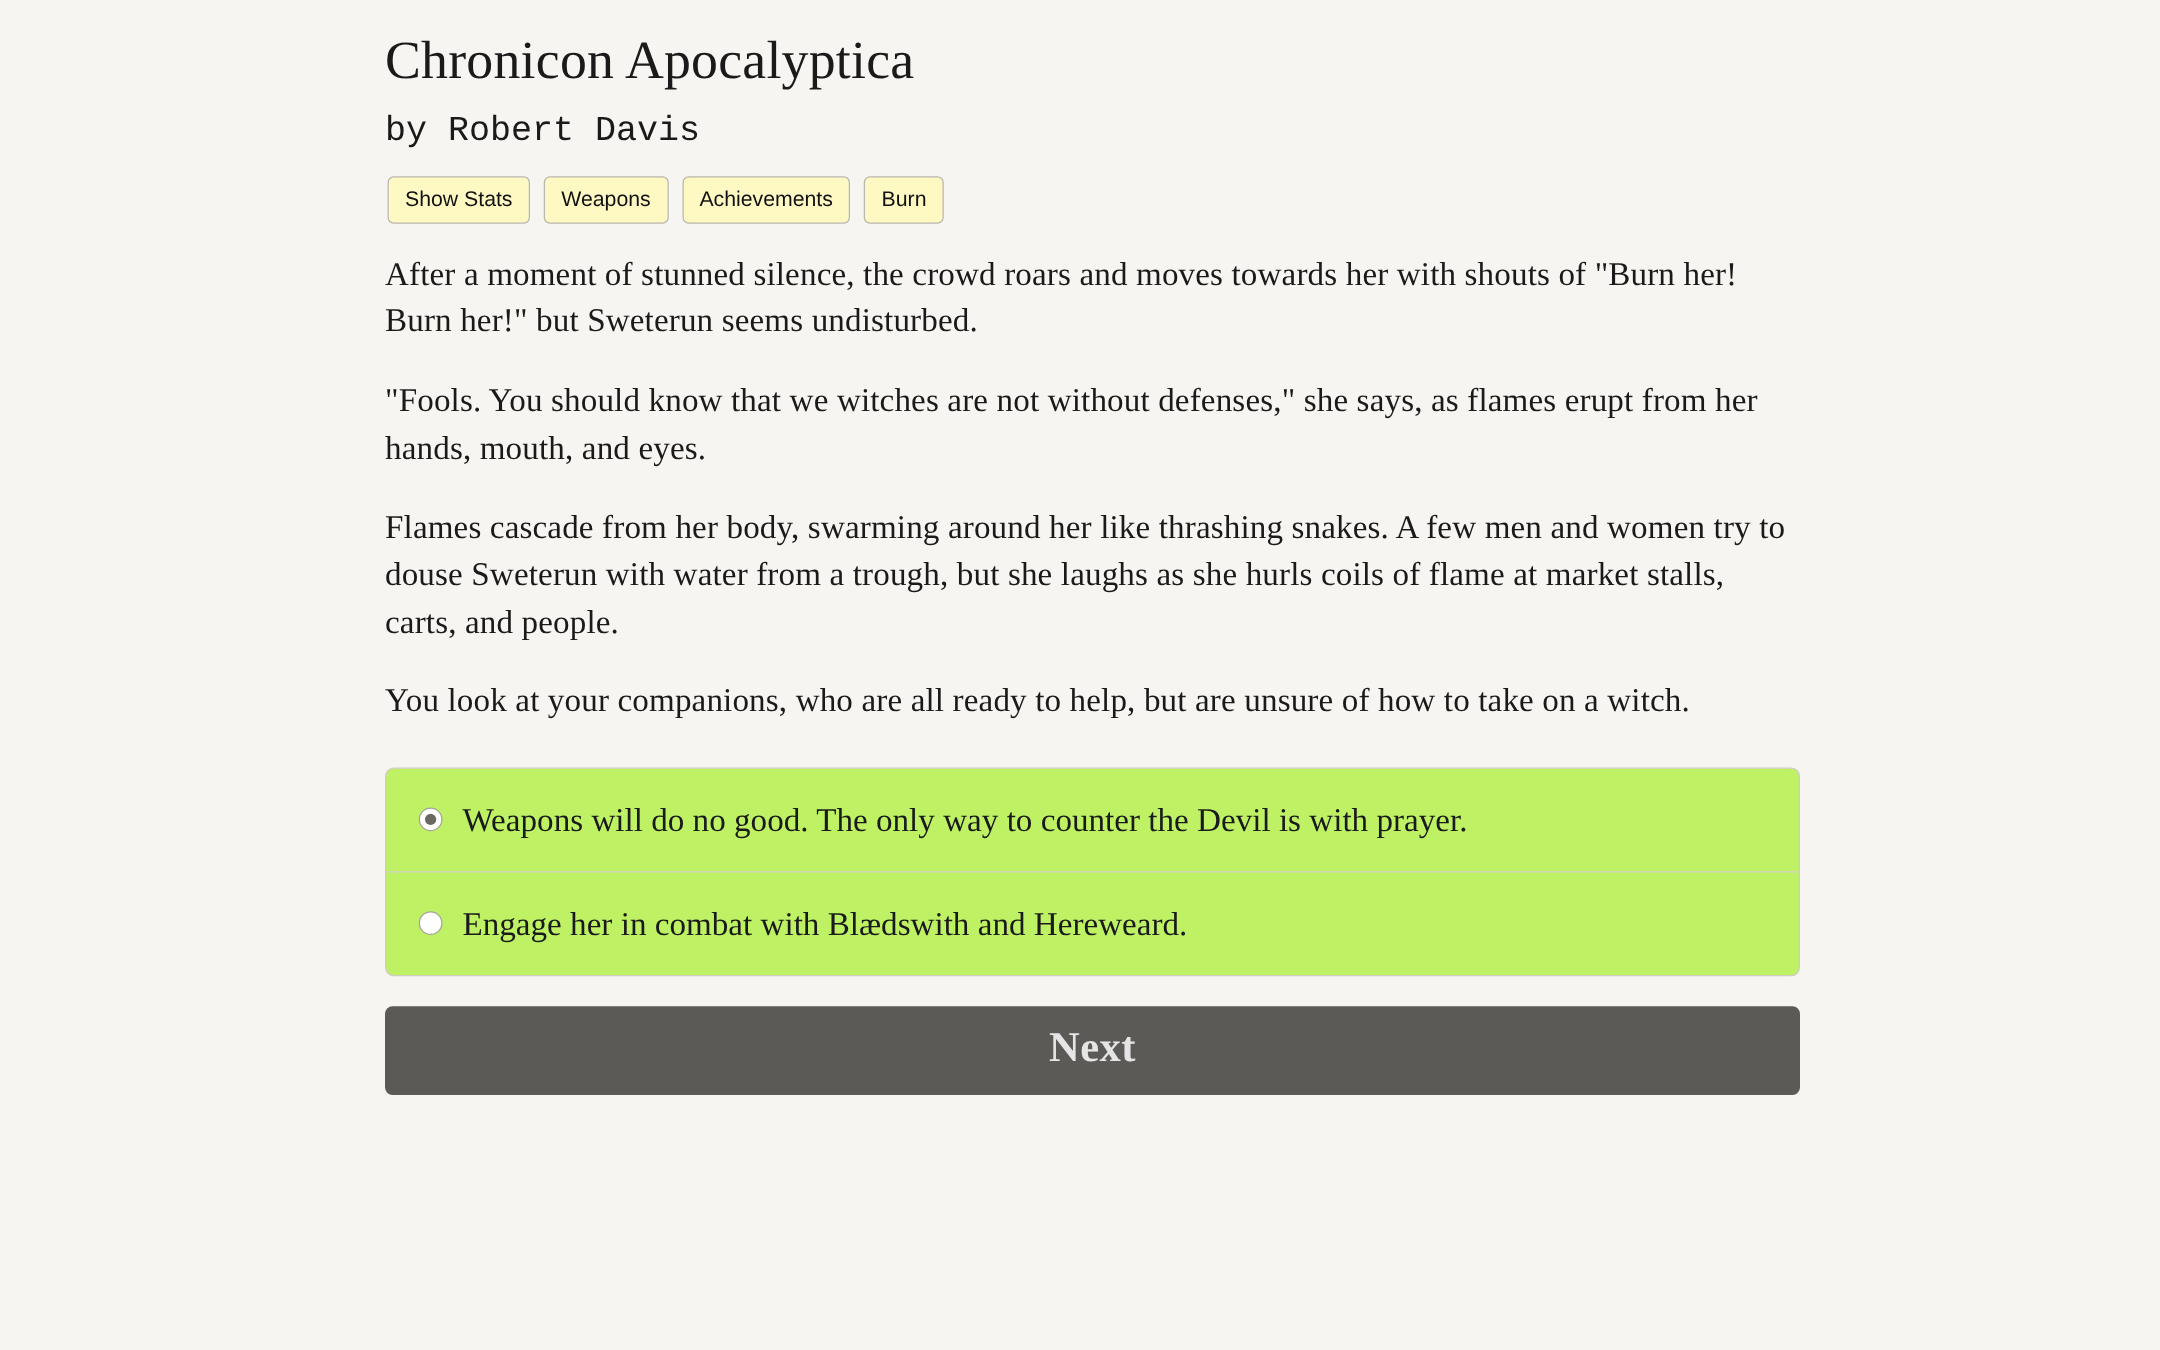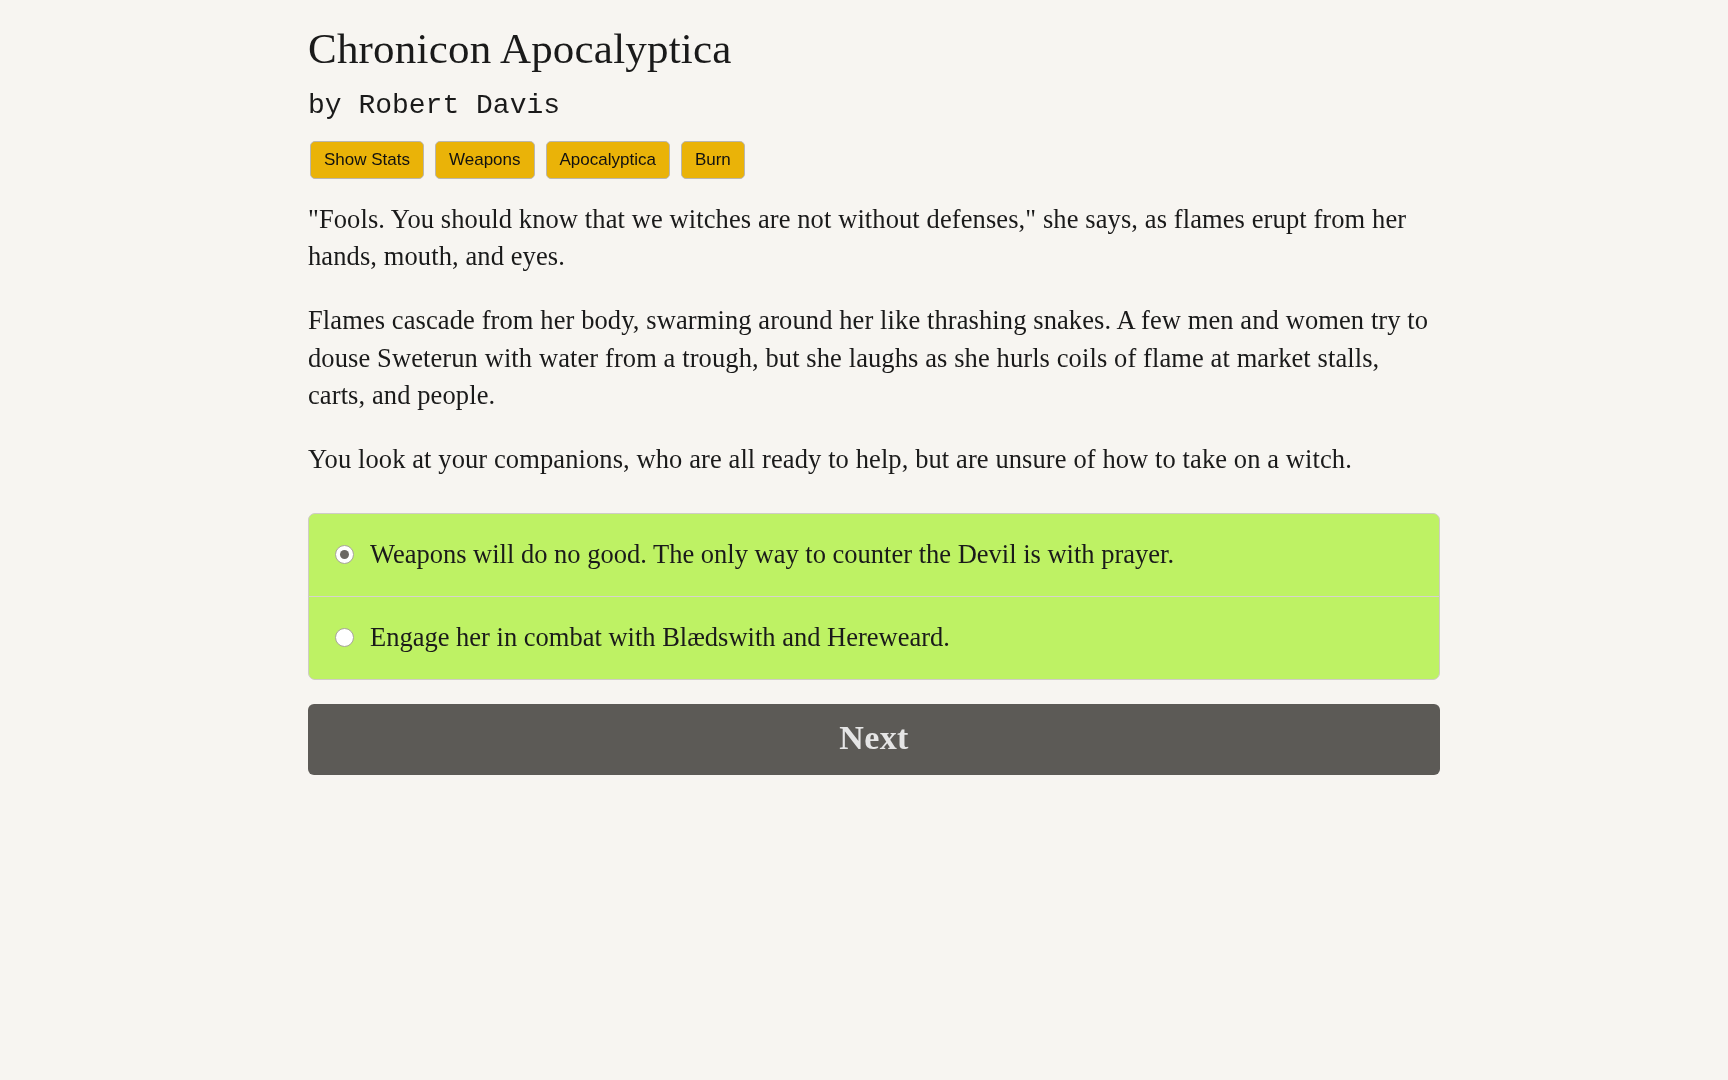--- a/index.html
+++ b/index.html
@@ -41,21 +41,21 @@
   .toolbar {
     display: flex;
     gap: 11px;
     margin: 0 0 22px 2px;
   }
   .tb-btn {
     font-family: "Liberation Sans", sans-serif;
     font-size: 17px;
     line-height: 1;
     padding: 9px 13px 10px 13px;
-    background: #eab308;
+    background: #fef9c3;
     border: 1px solid #b9b6b0;
     border-radius: 5px;
     color: #111;
     cursor: pointer;
   }
   p.story {
     font-size: 26.5px;
     line-height: 1.42;
     margin: 0 0 26px 0;
     letter-spacing: 0.1px;
@@ -122,25 +122,26 @@
 
 <div class="page">
   <div class="content">
 
     <h1 class="title">Chronicon Apocalyptica</h1>
     <div class="byline">by Robert Davis</div>
 
     <div class="toolbar">
       <button class="tb-btn">Show Stats</button>
       <button class="tb-btn">Weapons</button>
-      <button class="tb-btn">Apocalyptica</button>
+      <button class="tb-btn">Achievements</button>
       <button class="tb-btn">Burn</button>
     </div>
 
     <div>
+      <p class="story">After a moment of stunned silence, the crowd roars and moves towards her with shouts of "Burn her! Burn her!" but Sweterun seems undisturbed.</p>
       <p class="story">"Fools. You should know that we witches are not without defenses," she says, as flames erupt from her hands, mouth, and eyes.</p>
       <p class="story">Flames cascade from her body, swarming around her like thrashing snakes. A few men and women try to douse Sweterun with water from a trough, but she laughs as she hurls coils of flame at market stalls, carts, and people.</p>
       <p class="story">You look at your companions, who are all ready to help, but are unsure of how to take on a witch.</p>
     </div>
 
     <div class="choices">
       <div class="choice">
         <span class="radio checked"></span>
         <span class="choice-label">Weapons will do no good. The only way to counter the Devil is with prayer.</span>
       </div>

